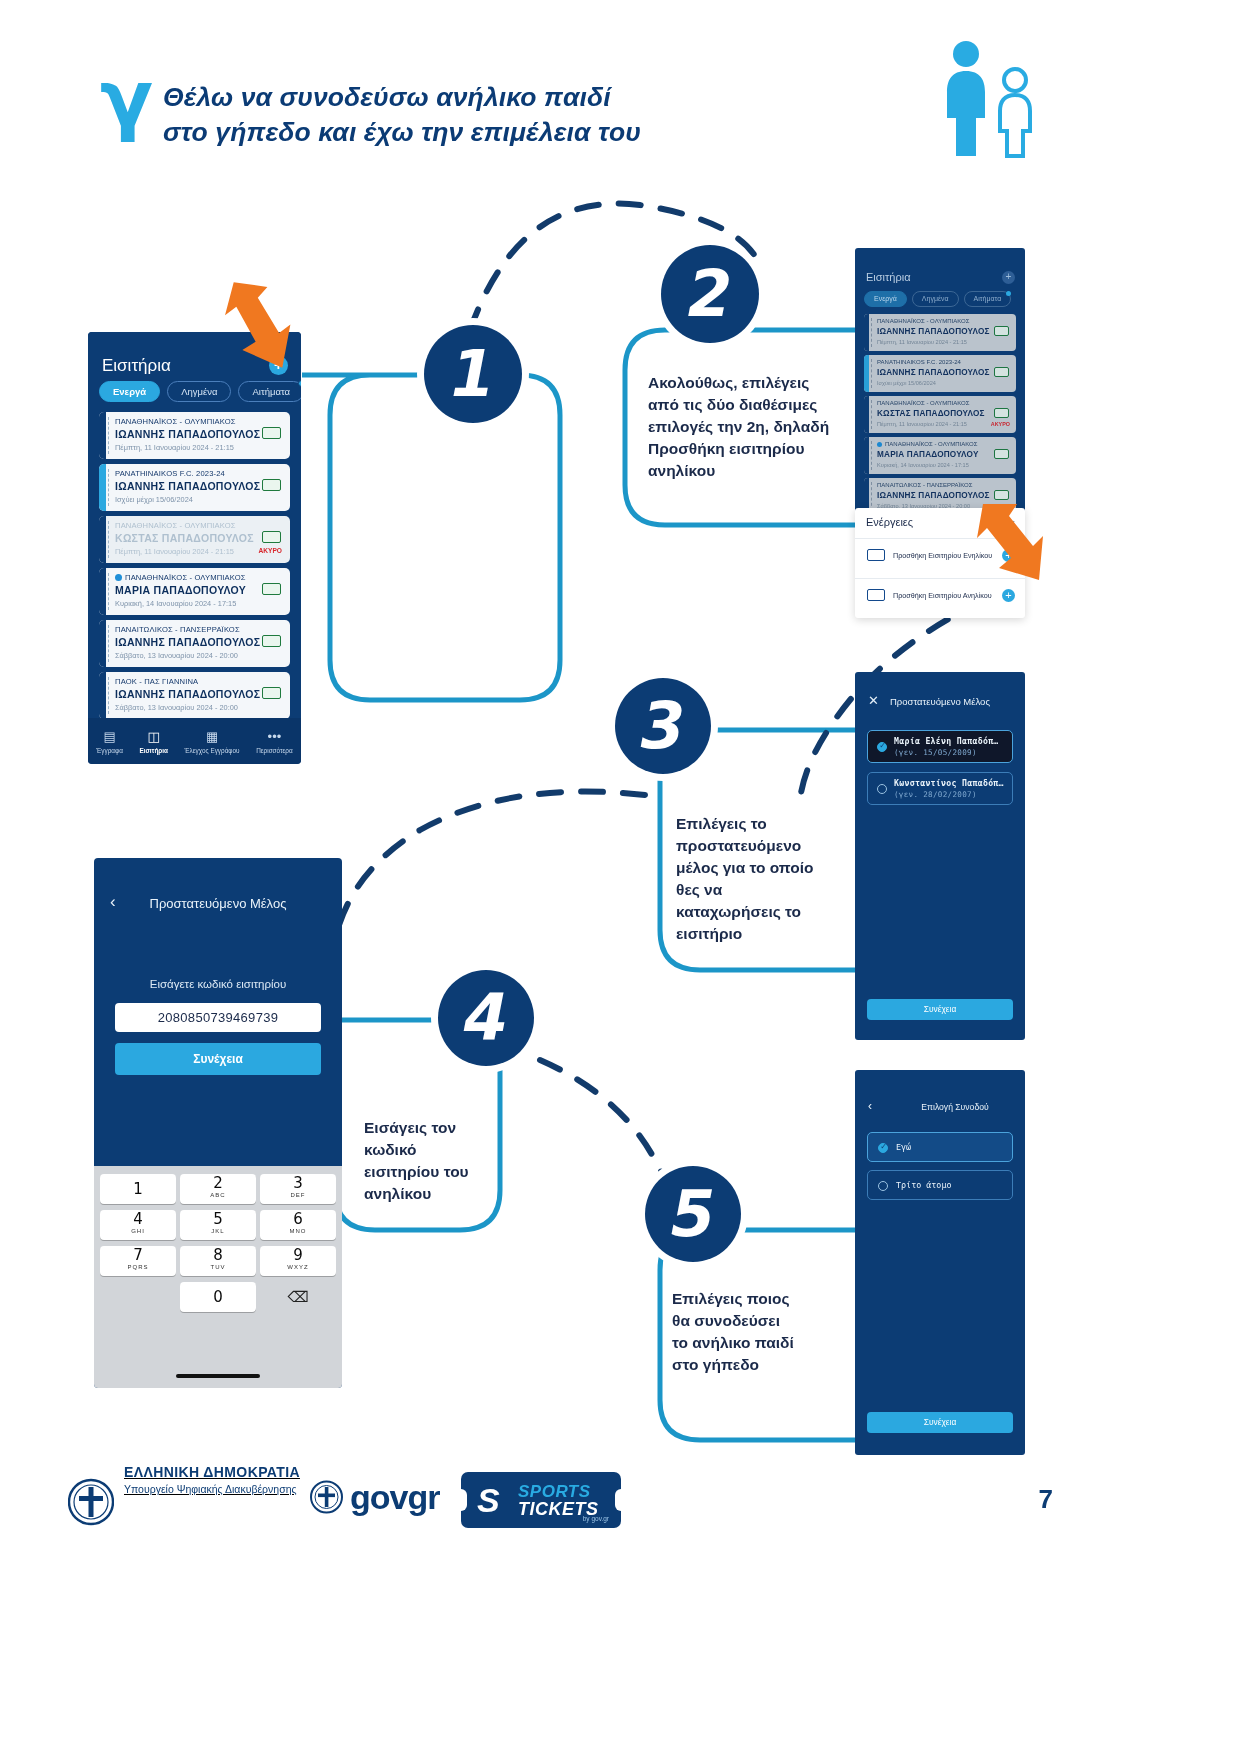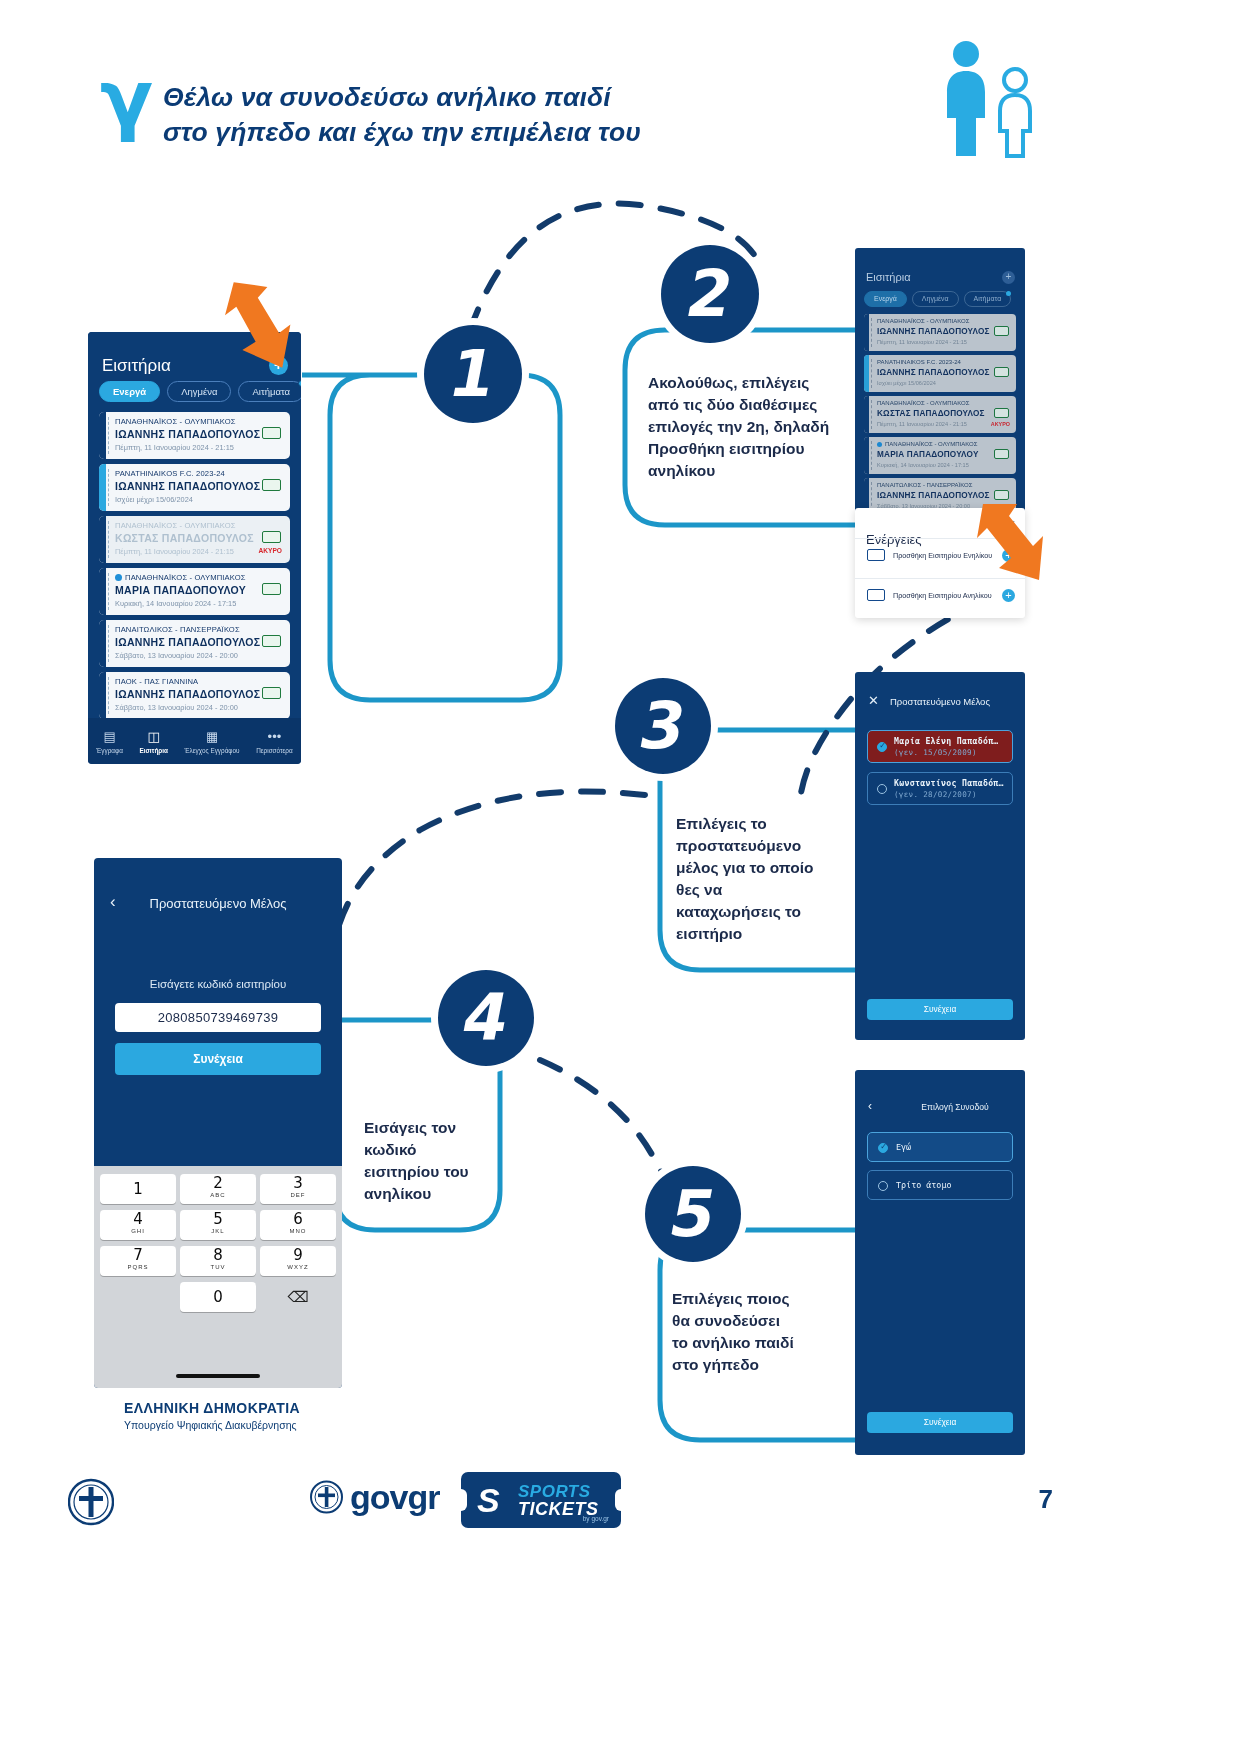--- a/index.html
+++ b/index.html
@@ -137,21 +137,21 @@
   .tk2 .ak2 { position: absolute; right: 6px; top: 25px; font-size: 5.4px; font-weight: 700; color: #D8262C; }
   .tk2 .bd2 { position: absolute; left: 13px; top: 4.5px; width: 5px; height: 5px; border-radius: 50%; background: #1F8FD8; }
   .tk2 .bd2 + .m2 { left: 21px; }
 
   
   #sheet {
     position: absolute; left: 855px; top: 508px; width: 170px; height: 110px;
     background: #FFFFFF; border-radius: 3px; box-shadow: 0 2px 8px rgba(0,0,0,.16);
     z-index: 7;
   }
-  #sheet-title { position: absolute; left: 11px; top: 24px; font-size: 13px; color: #1B2A4A; }
+  #sheet-title { position: absolute; left: 11px; top: 8px; font-size: 11px; color: #1B2A4A; }
   #sheet-close { position: absolute; right: 9px; top: 11px; font-size: 11px; color: #7D8A99; line-height: 10px; }
   .sheet-row {
     position: absolute; left: 0; width: 100%; height: 33px;
     border-top: 1px solid #E6EBF0;
   }
   .sheet-row .ic {
     position: absolute; left: 12px; top: 10px; width: 18px; height: 12px;
     border: 1.2px solid #13498C; border-radius: 2px;
   }
   .sheet-row .lb { position: absolute; left: 38px; top: 12px; font-size: 7.2px; color: #1B2A4A; }
@@ -162,21 +162,21 @@
   }
 
   
   #phone3 { left: 855px; top: 672px; width: 170px; height: 368px; border-radius: 3px; }
   #p3-close { position: absolute; left: 13px; top: 23px; font-size: 13px; color: #E4EFF8; line-height: 12px; }
   #p3-title { position: absolute; left: 0; top: 24px; width: 100%; text-align: center; font-size: 9.5px; color: #EAF3FA; }
   .memb {
     position: absolute; left: 12px; width: 146px; height: 33px;
     border-radius: 5px; border: 1px solid #3C7DB8;
   }
-  .memb.sel { background: #7f1d1d; border-color: #4BA3DC; }
+  .memb.sel { background: #0f172a; border-color: #4BA3DC; }
   .memb .rad {
     position: absolute; left: 9px; top: 11px; width: 10px; height: 10px;
     border-radius: 50%; border: 1.4px solid #9BC3E2;
   }
   .memb.sel .rad { background: #2BA8E0; border-color: #2BA8E0; }
   .memb.sel .rad::after {
     content: "✓"; position: absolute; left: 1.2px; top: -1.8px;
     font-size: 8px; color: #0C3C74; line-height: 10px;
   }
   .memb .mn { position: absolute; left: 26px; top: 5px; font-size: 8.2px; font-weight: 700; color: #EAF3FA; letter-spacing: .3px;
@@ -243,21 +243,21 @@
     font-size: 8px; color: #0C3C74; line-height: 10px;
   }
   .opt .ol { position: absolute; left: 28px; top: 9px; font-size: 8.4px; color: #EAF3FA;
              font-family: "DejaVu Sans Mono", monospace; }
   #p5-cta {
     position: absolute; left: 12px; bottom: 22px; width: 146px; height: 21px;
     background: #2BA8E0; border-radius: 4px; color: #fff;
     font-size: 8.4px; line-height: 21px; text-align: center;
   }
   #gov-crest { position: absolute; left: 68px; top: 1475px; width: 46px; height: 54px; }
-  #gov-txt { position: absolute; left: 124px; top: 1400px; }
+  #gov-txt { position: absolute; left: 124px; top: 1464px; text-decoration: underline; }
   #gov-l1 { font-size: 14px; font-weight: 700; color: #0C3C74; letter-spacing: .4px; }
   #gov-l2 { font-size: 10.5px; color: #0C3C74; margin-top: 3px; }
   #govgr { position: absolute; left: 310px; top: 1478px; display: flex; align-items: center; gap: 7px; }
   #govgr-crest { width: 33px; height: 38px; }
   #govgr-word { font-size: 34px; font-weight: 700; color: #0C3C74; letter-spacing: -1px; line-height: 1; }
   #st-logo {
     position: absolute; left: 461px; top: 1472px; width: 160px; height: 56px;
     background: #0C3C74; border-radius: 7px;
   }
   #st-logo .ticketnotch {

